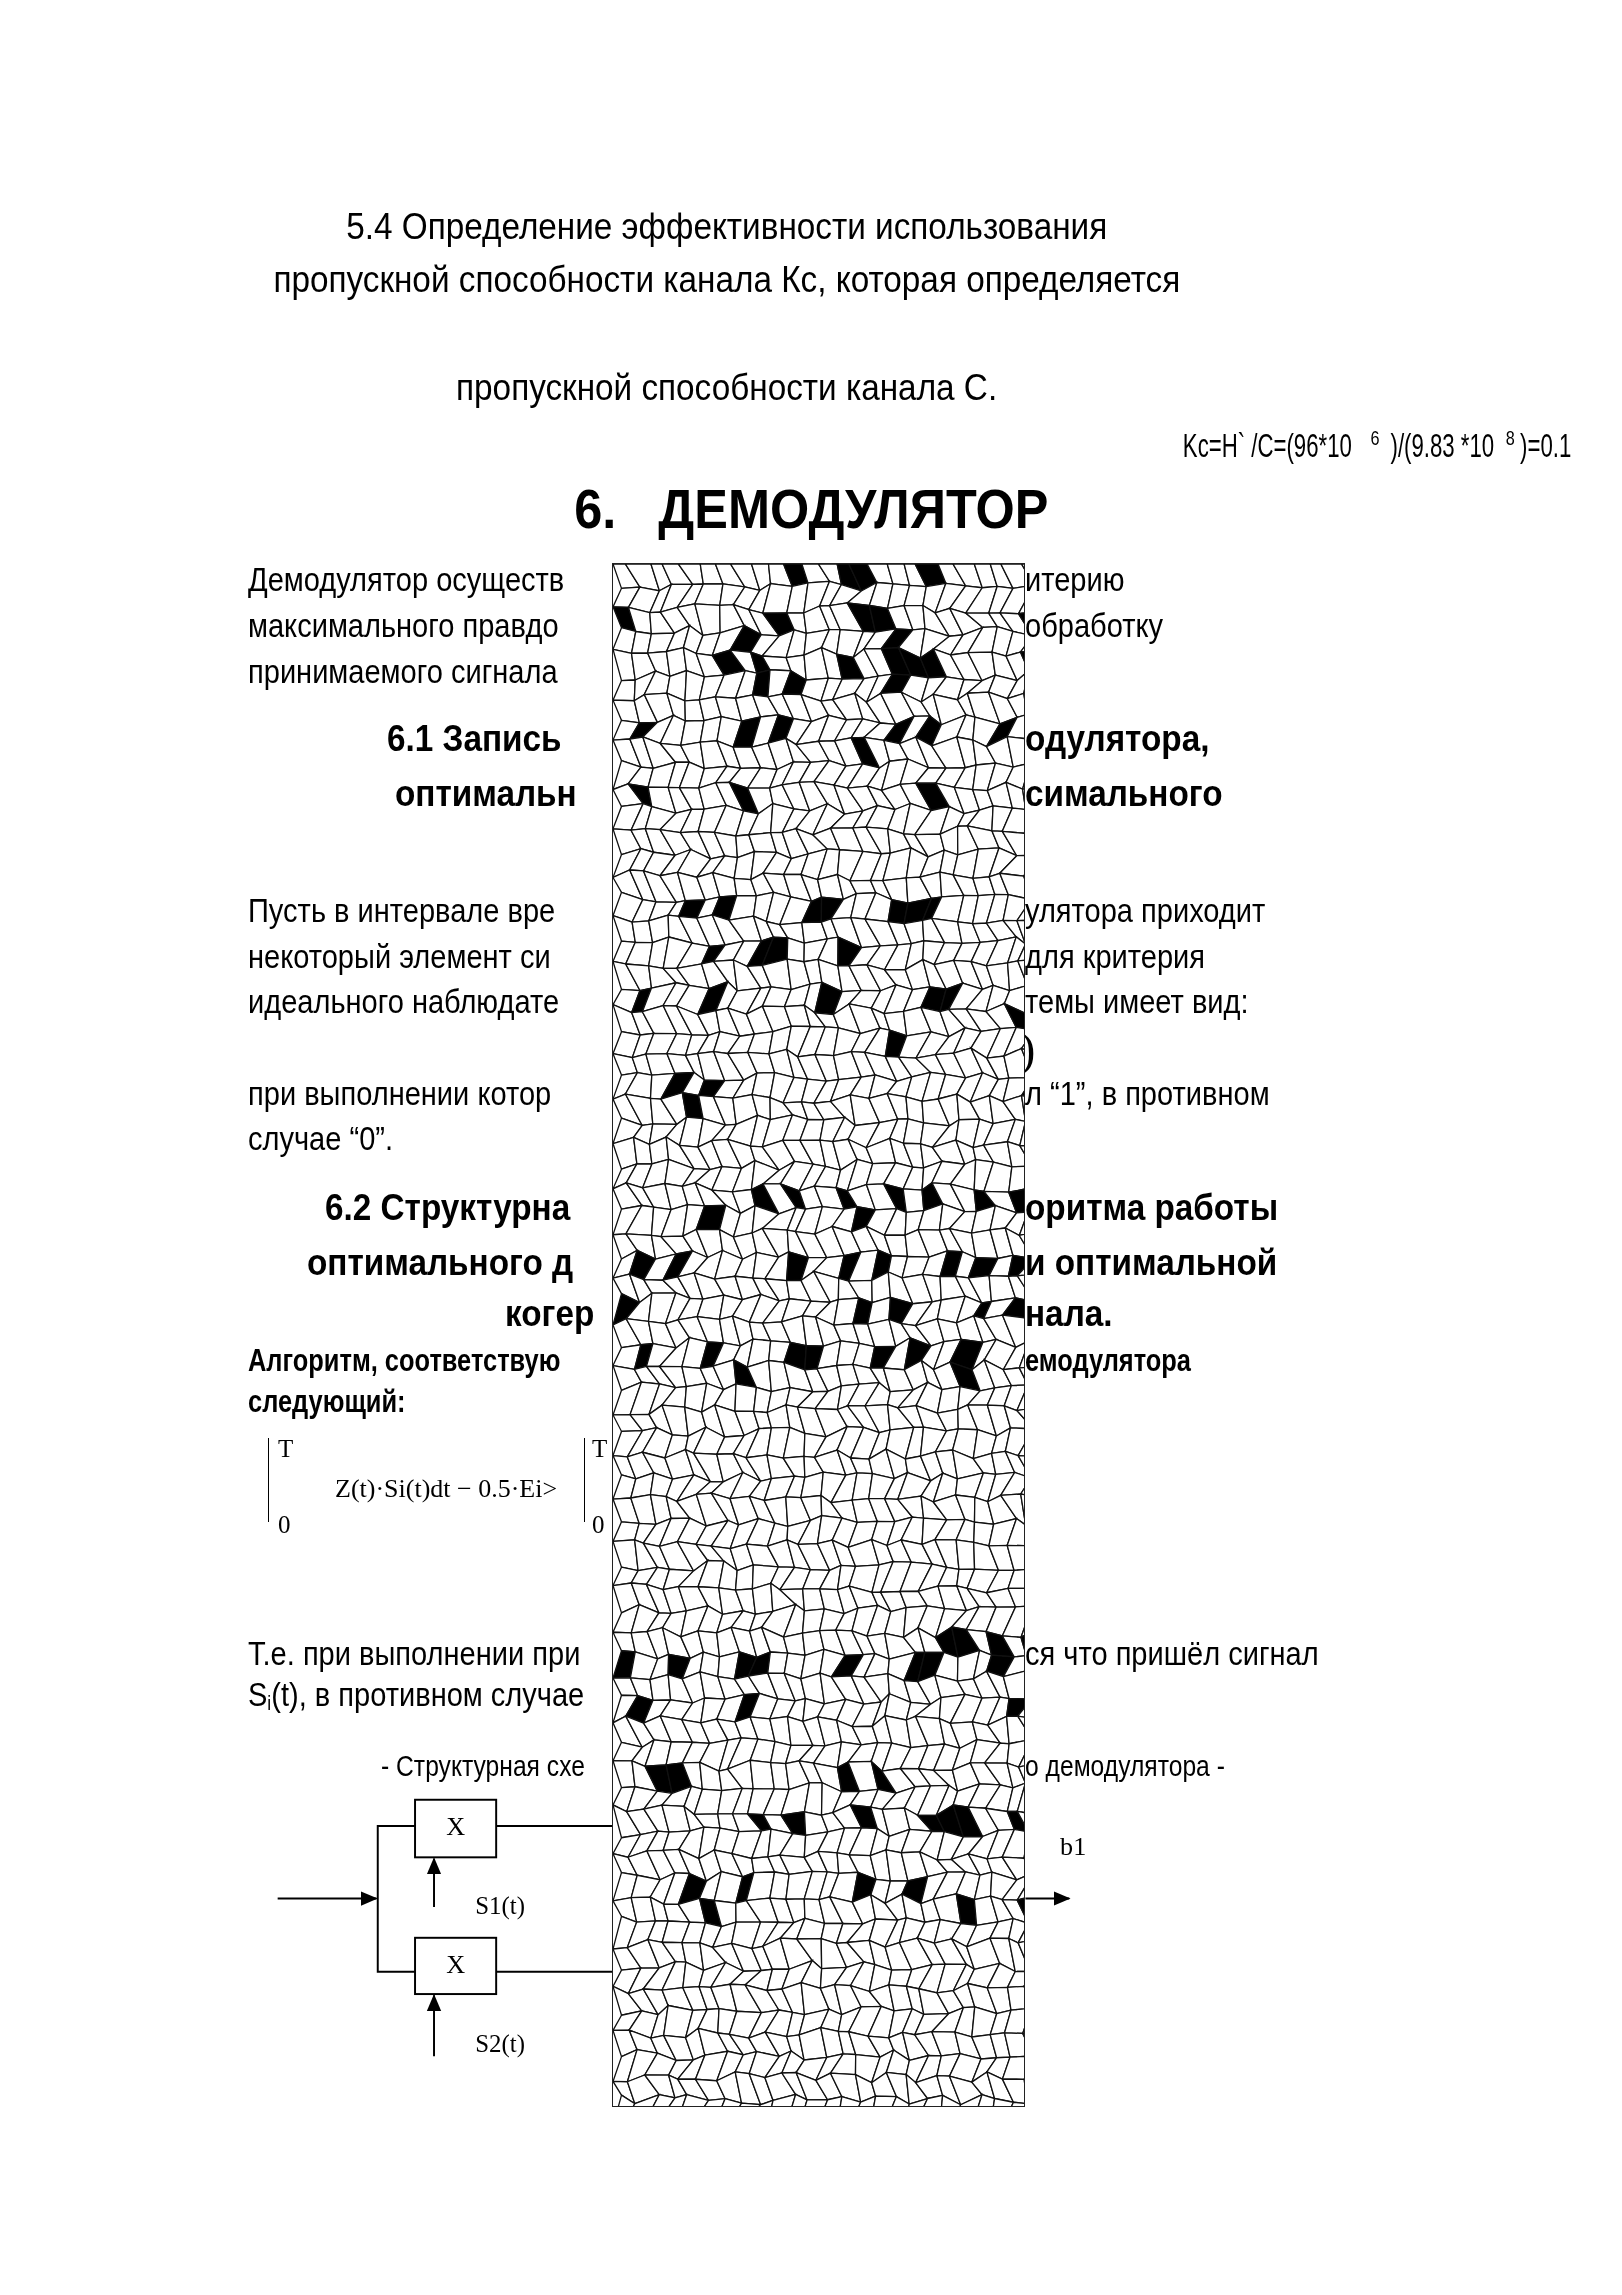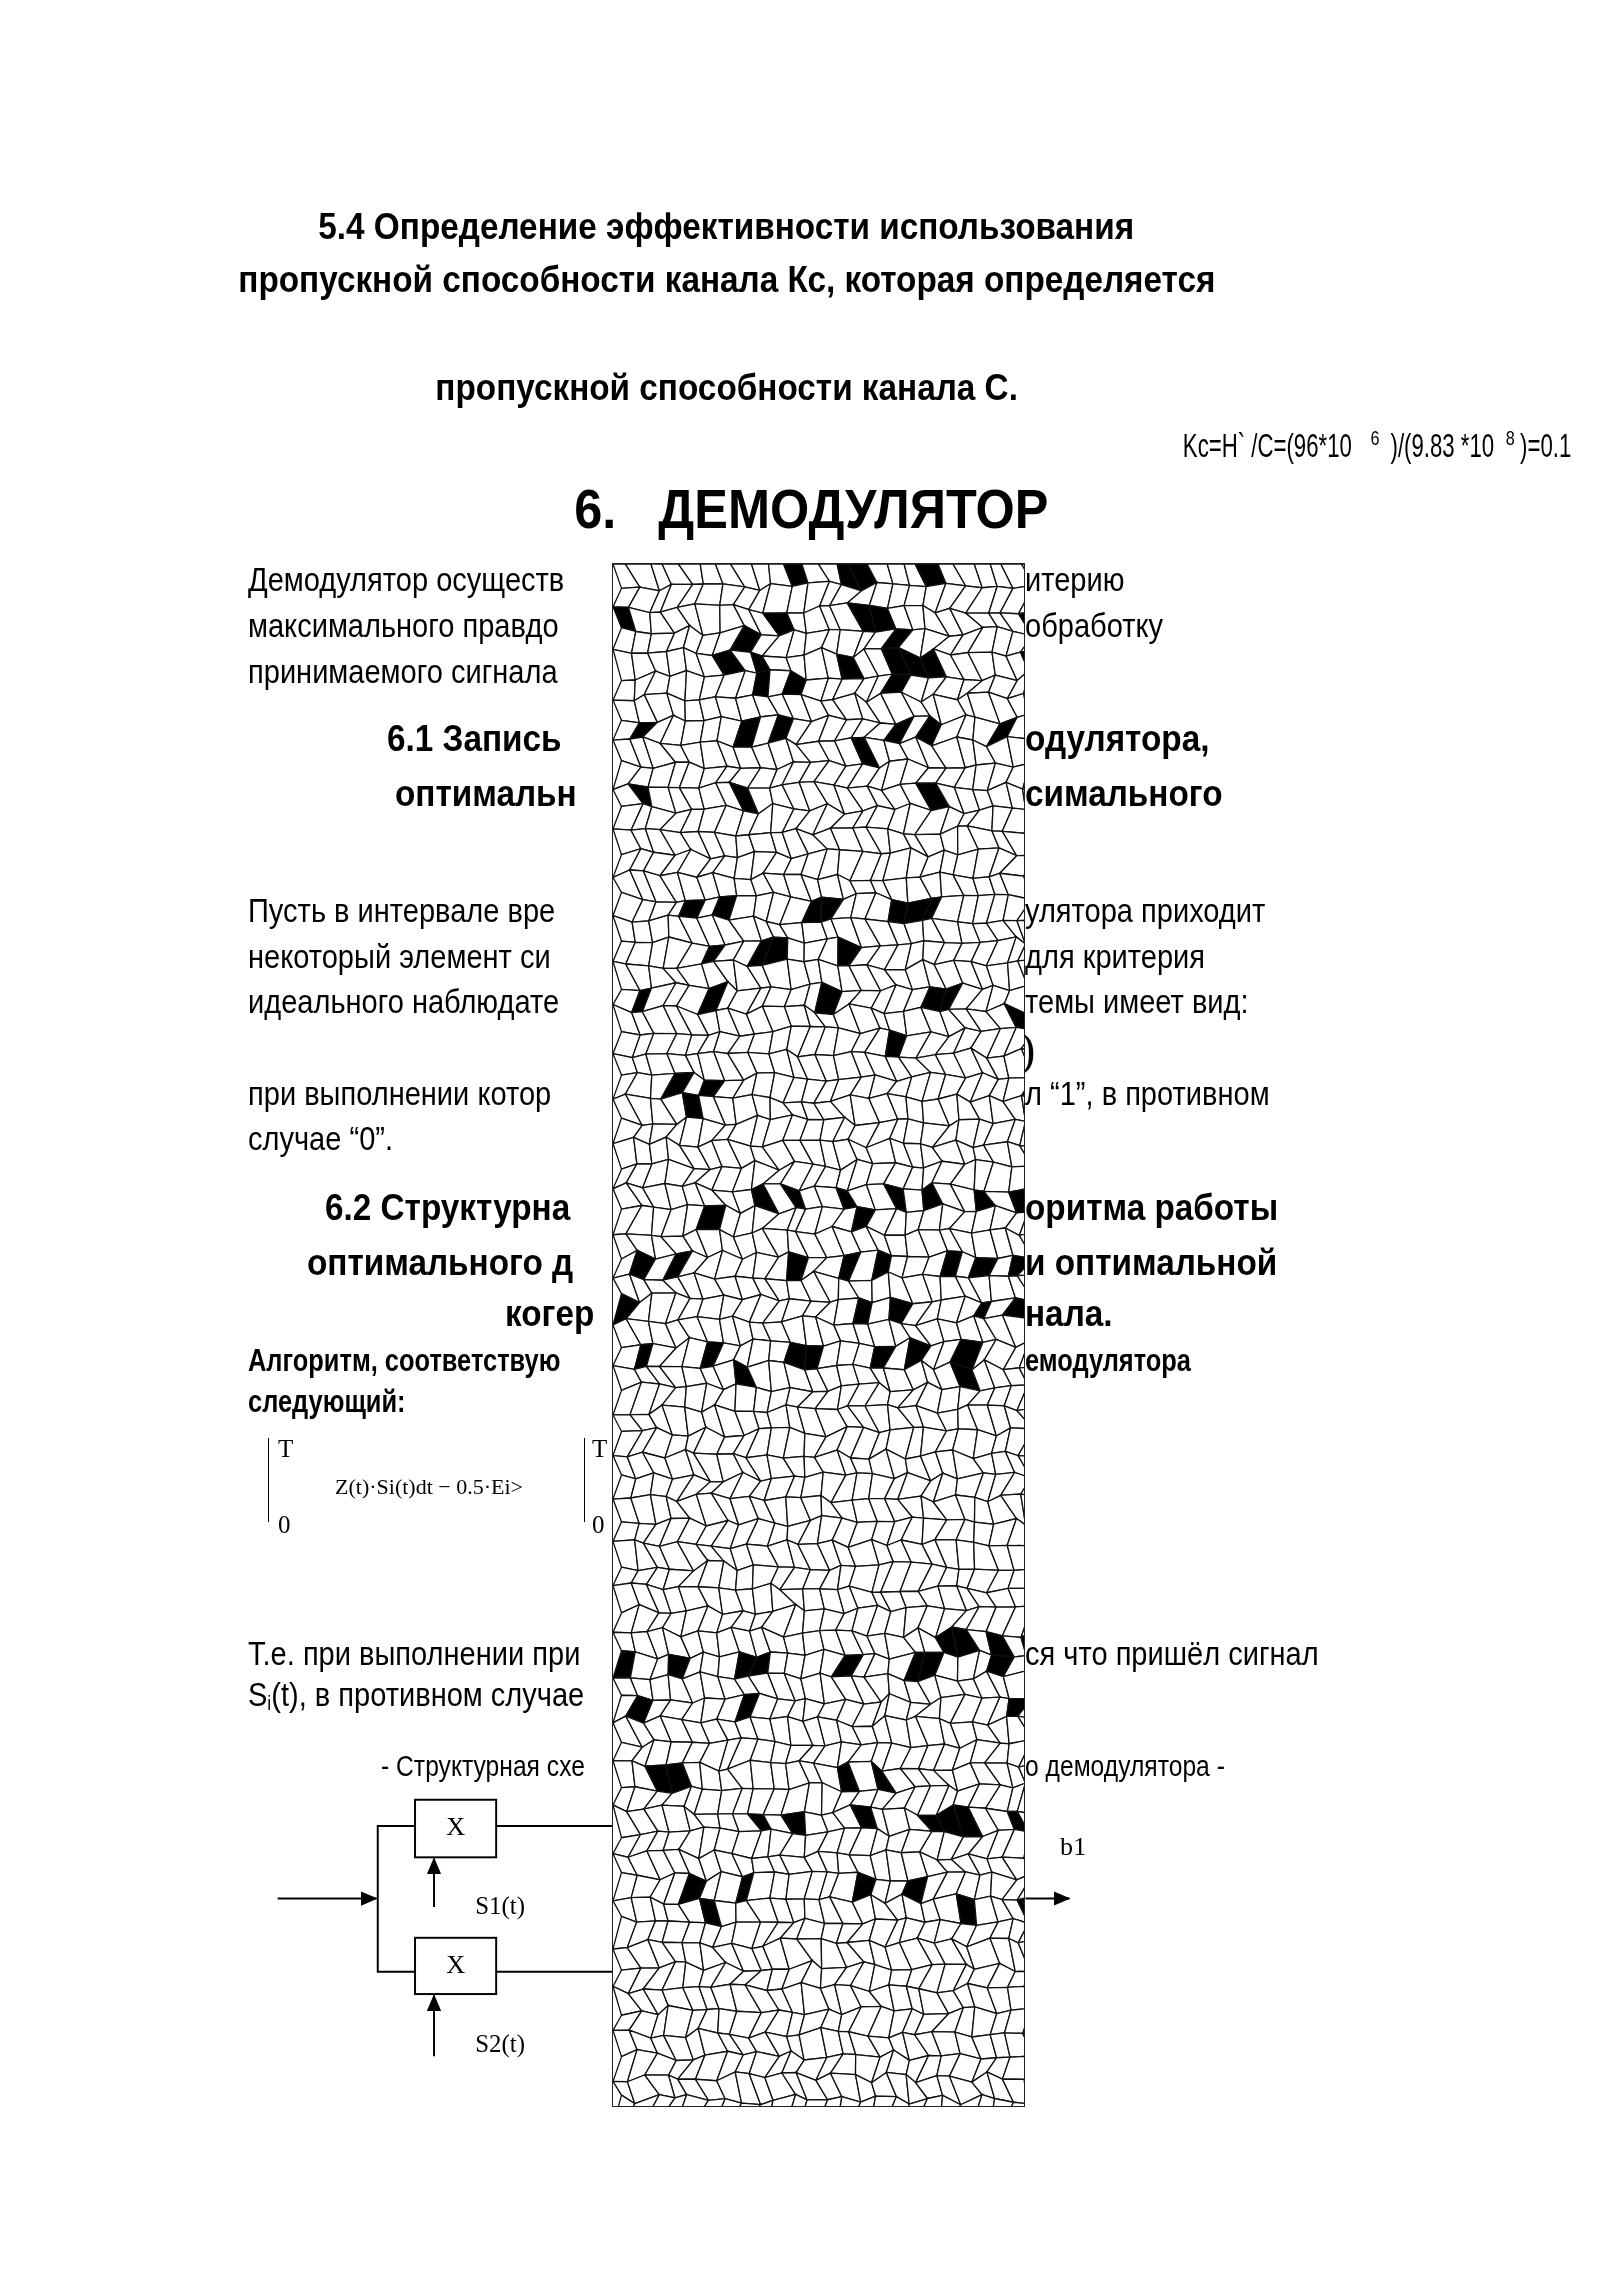--- a/index.html
+++ b/index.html
@@ -1,29 +1,29 @@
 <!DOCTYPE html>
 <html style="font-size:10.5px"><head>
   <meta charset="utf-8">
   <style>
     html, body { margin: 0; padding: 0; background: #ffffff; }
     body { width: 1623px; height: 2295px; position: relative; overflow: hidden; }
     .page { position: absolute; left: 0; top: 0; width: 1623px; height: 2295px; background: #ffffff; color: #000; }
     .ln { position: absolute; white-space: nowrap; font-family: "Liberation Sans", sans-serif; line-height: 1; transform-origin: 0 50%; }
     .h { font-weight: bold; font-size: 37px; transform: scaleX(0.9); }
-    .hc { font-weight: bold; font-size: 37px; left: 0; width: 1453px; text-align: center; }
+    .hc { font-weight: normal; font-size: 37px; left: 0; width: 1453px; text-align: center; }
     .hc span { display: inline-block; transform: scaleX(0.9); }
     .big { font-weight: bold; font-size: 56px; left: 0; width: 1623px; text-align: center; }
     .big span { display: inline-block; transform: scaleX(0.9); }
     .formula { font-size: 33px; left: 0; width: 1623px; text-align: right; }
     .formula span { display: inline-block; transform: scaleX(0.82); }
     .p { font-size: 33px; transform: scaleX(0.88); }
     .pb { font-size: 31px; font-weight: bold; transform: scaleX(0.82); }
     .cap { font-size: 29px; transform: scaleX(0.85); }
-    .math { font-family: "Liberation Serif", serif; font-size: 22px; }
+    .math { font-family: "Liberation Serif", serif; font-size: 26px; }
     .math-sm { font-family: "Liberation Serif", serif; font-size: 25px; }
     sup { font-size: 0.6em; vertical-align: 0.6em; line-height: 0; }
     sub { font-size: 0.6em; vertical-align: -0.2em; line-height: 0; }
     .intsign { position: absolute; width: 1.3px; background: #000; }
     .mosaic { position: absolute; left: 612px; top: 563px; width: 413px; height: 1544px; border: 1.3px solid #222; background: #fff; box-sizing: border-box; overflow: hidden; }
     .mosaic svg { display: block; }
     .diagram { position: absolute; left: 0; top: 0; width: 1623px; height: 2295px; pointer-events: none; }
   </style>
 </head>
 <body>

